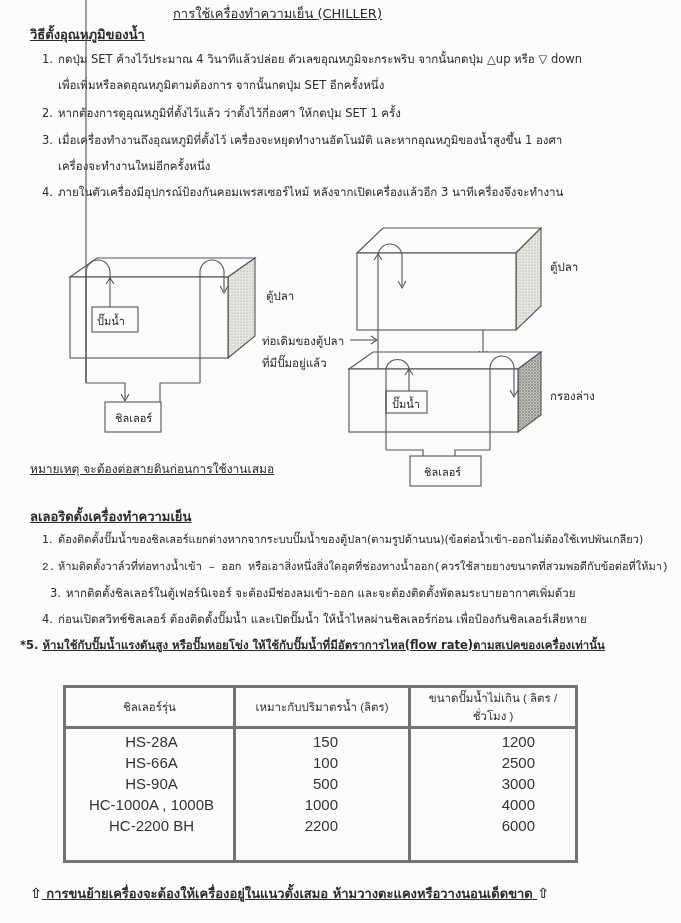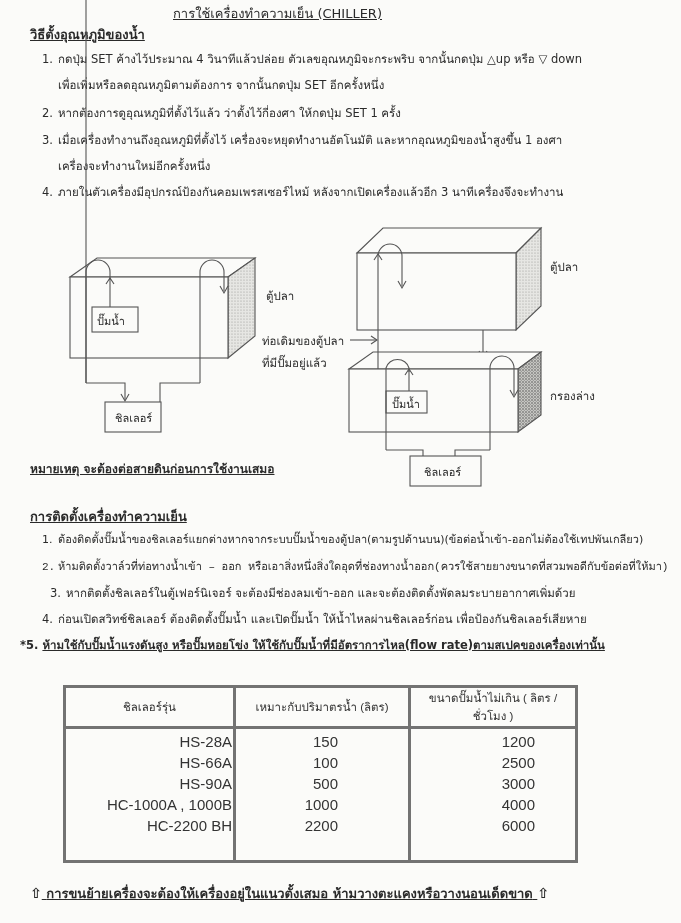--- a/index.html
+++ b/index.html
@@ -8,31 +8,31 @@
     background: #fbfbf9;
     font-family: "DejaVu Sans", "Liberation Sans", sans-serif;
     color: #2a2a2a;
     position: relative;
   }
   .abs { position: absolute; white-space: nowrap; }
   .title { left: 0; width: 555px; text-align: center; top: 3px; font-size: 13px; text-decoration: underline; }
   .h2 { font-size: 13px; font-weight: bold; text-decoration: underline; }
   .item { font-size: 11.5px; }
   .item .num { display: inline-block; width: 16px; }
-  .note { font-size: 12px; font-weight: bold; text-decoration: underline; }
+  .note { font-size: 12px; font-weight: normal; text-decoration: underline; }
   .diag { position: absolute; left: 0; top: 0; }
   .diag-label { font-size: 11.5px; }
   table.spec {
     position: absolute; left: 63px; top: 685px; width: 515px;
     border-collapse: collapse; font-family: "Liberation Sans", "DejaVu Sans", sans-serif;
   }
   table.spec th, table.spec td { border: 3px solid #737373; }
   table.spec th { font-size: 11.5px; font-weight: normal; height: 24px; color: #333; }
   table.spec td { vertical-align: top; font-size: 15px; line-height: 21px; padding-top: 2px; padding-bottom: 24px; color: #333; }
-  table.spec td.model { padding-left: 5px; text-align: right; }
+  table.spec td.model { padding-left: 5px; text-align: center; }
   table.spec td.vol { text-align: center; padding-right: 70px; }
   table.spec td.flow { text-align: center; padding-right: 40px; }
   .row-line { display: block; height: 21px; }
   .footer { left: 30px; top: 883px; font-size: 13px; font-weight: bold; text-decoration: underline; }
   .footer .up-icon { text-decoration: none; display: inline-block; font-size: 14px; }
 </style>
 </head>
 <body>
 
 <div class="abs title">การใช้เครื่องทำความเย็น (CHILLER)</div>
@@ -131,21 +131,21 @@
 
 <div class="abs diag-label" style="left:550px;top:258px;">ตู้ปลา</div>
 <div class="abs diag-label" style="left:262px;top:332px;">ท่อเดิมของตู้ปลา</div>
 <div class="abs diag-label" style="left:262px;top:354px;">ที่มีปั๊มอยู่แล้ว</div>
 <div class="abs diag-label" style="left:550px;top:387px;">กรองล่าง</div>
 <div class="abs diag-label" style="left:392px;top:395px;font-size:11px;">ปั๊มน้ำ</div>
 <div class="abs diag-label" style="left:424px;top:463px;font-size:11px;">ชิลเลอร์</div>
 
 <div class="abs note" style="left:30px;top:459px;">หมายเหตุ จะต้องต่อสายดินก่อนการใช้งานเสมอ</div>
 
-<div class="abs h2" style="left:30px;top:506px;">การติดตั้งเครื่องทำความเย็น</div>
+<div class="abs h2" style="left:30px;top:506px;">ลเลอริดตั้งเครื่องทำความเย็น</div>
 
 <div class="abs item" style="left:42px;top:530px;font-size:11px;">
   <span class="num">1.</span><span>ต้องติดตั้งปั๊มน้ำของชิลเลอร์แยกต่างหากจากระบบปั๊มน้ำของตู้ปลา(ตามรูปด้านบน)(ข้อต่อน้ำเข้า-ออกไม่ต้องใช้เทปพันเกลียว)</span>
 </div>
 <div class="abs item" style="left:42px;top:557px;font-size:11px;font-family:Liberation Mono, monospace;">
   <span class="num">2.</span><span>ห้ามติดตั้งวาล์วที่ท่อทางน้ำเข้า – ออก  หรือเอาสิ่งหนึ่งสิ่งใดอุดที่ช่องทางน้ำออก(ควรใช้สายยางขนาดที่สวมพอดีกับข้อต่อที่ให้มา)</span>
 </div>
 <div class="abs item" style="left:50px;top:584px;">
   <span class="num">3.</span><span>หากติดตั้งชิลเลอร์ในตู้เฟอร์นิเจอร์ จะต้องมีช่องลมเข้า-ออก และจะต้องติดตั้งพัดลมระบายอากาศเพิ่มด้วย</span>
 </div>

